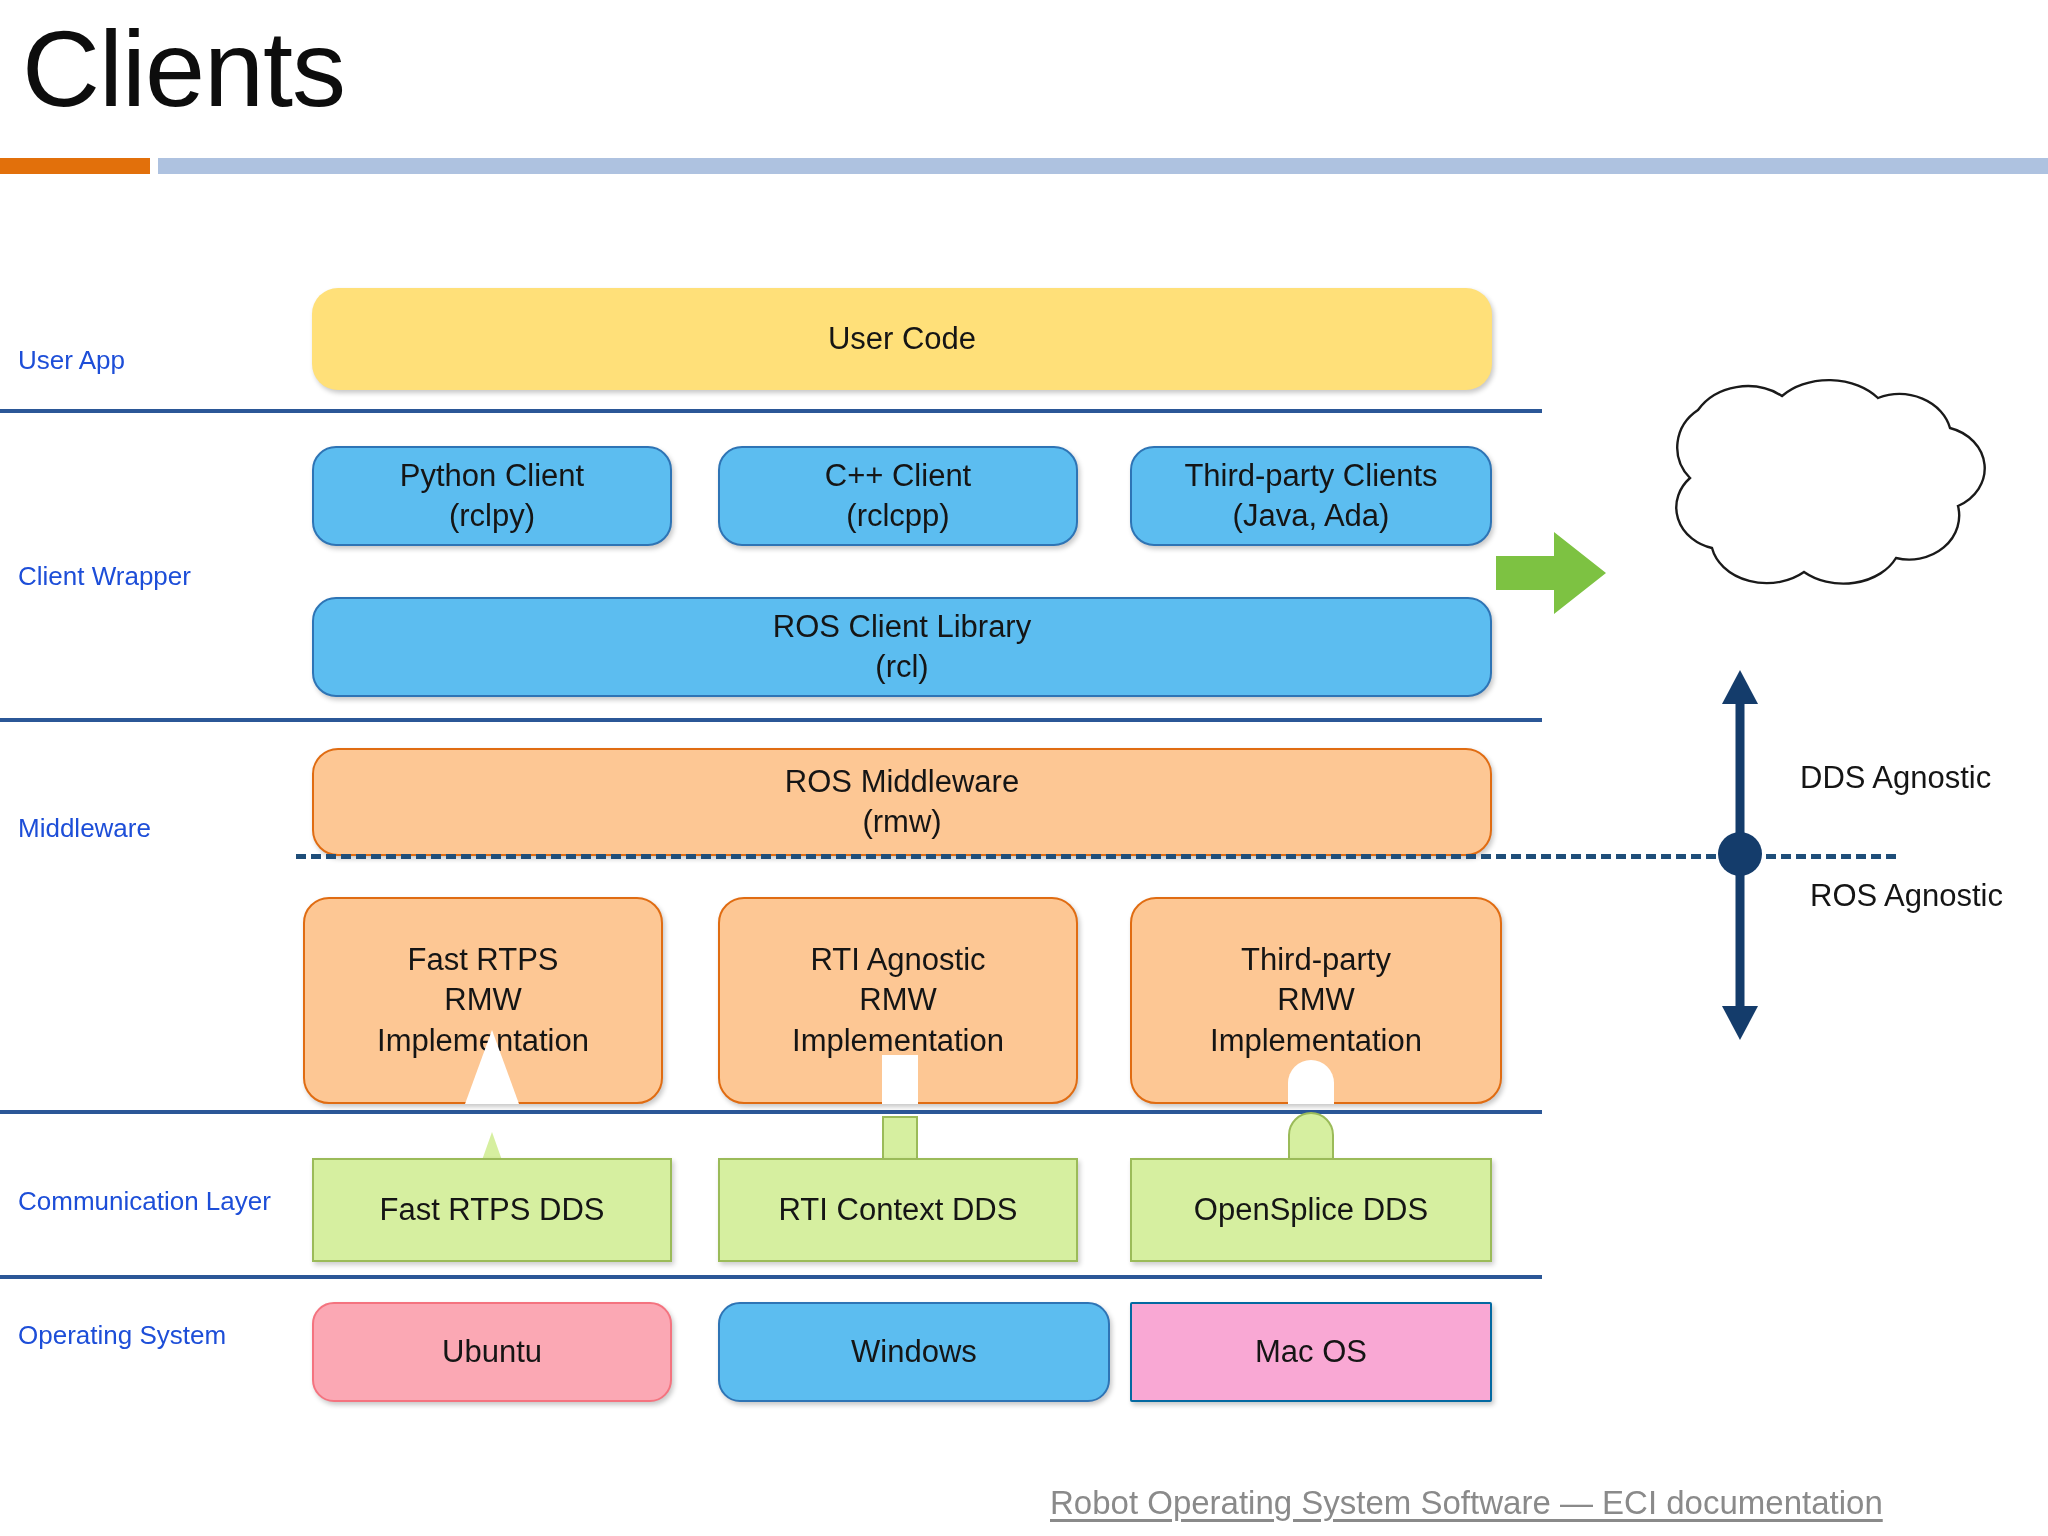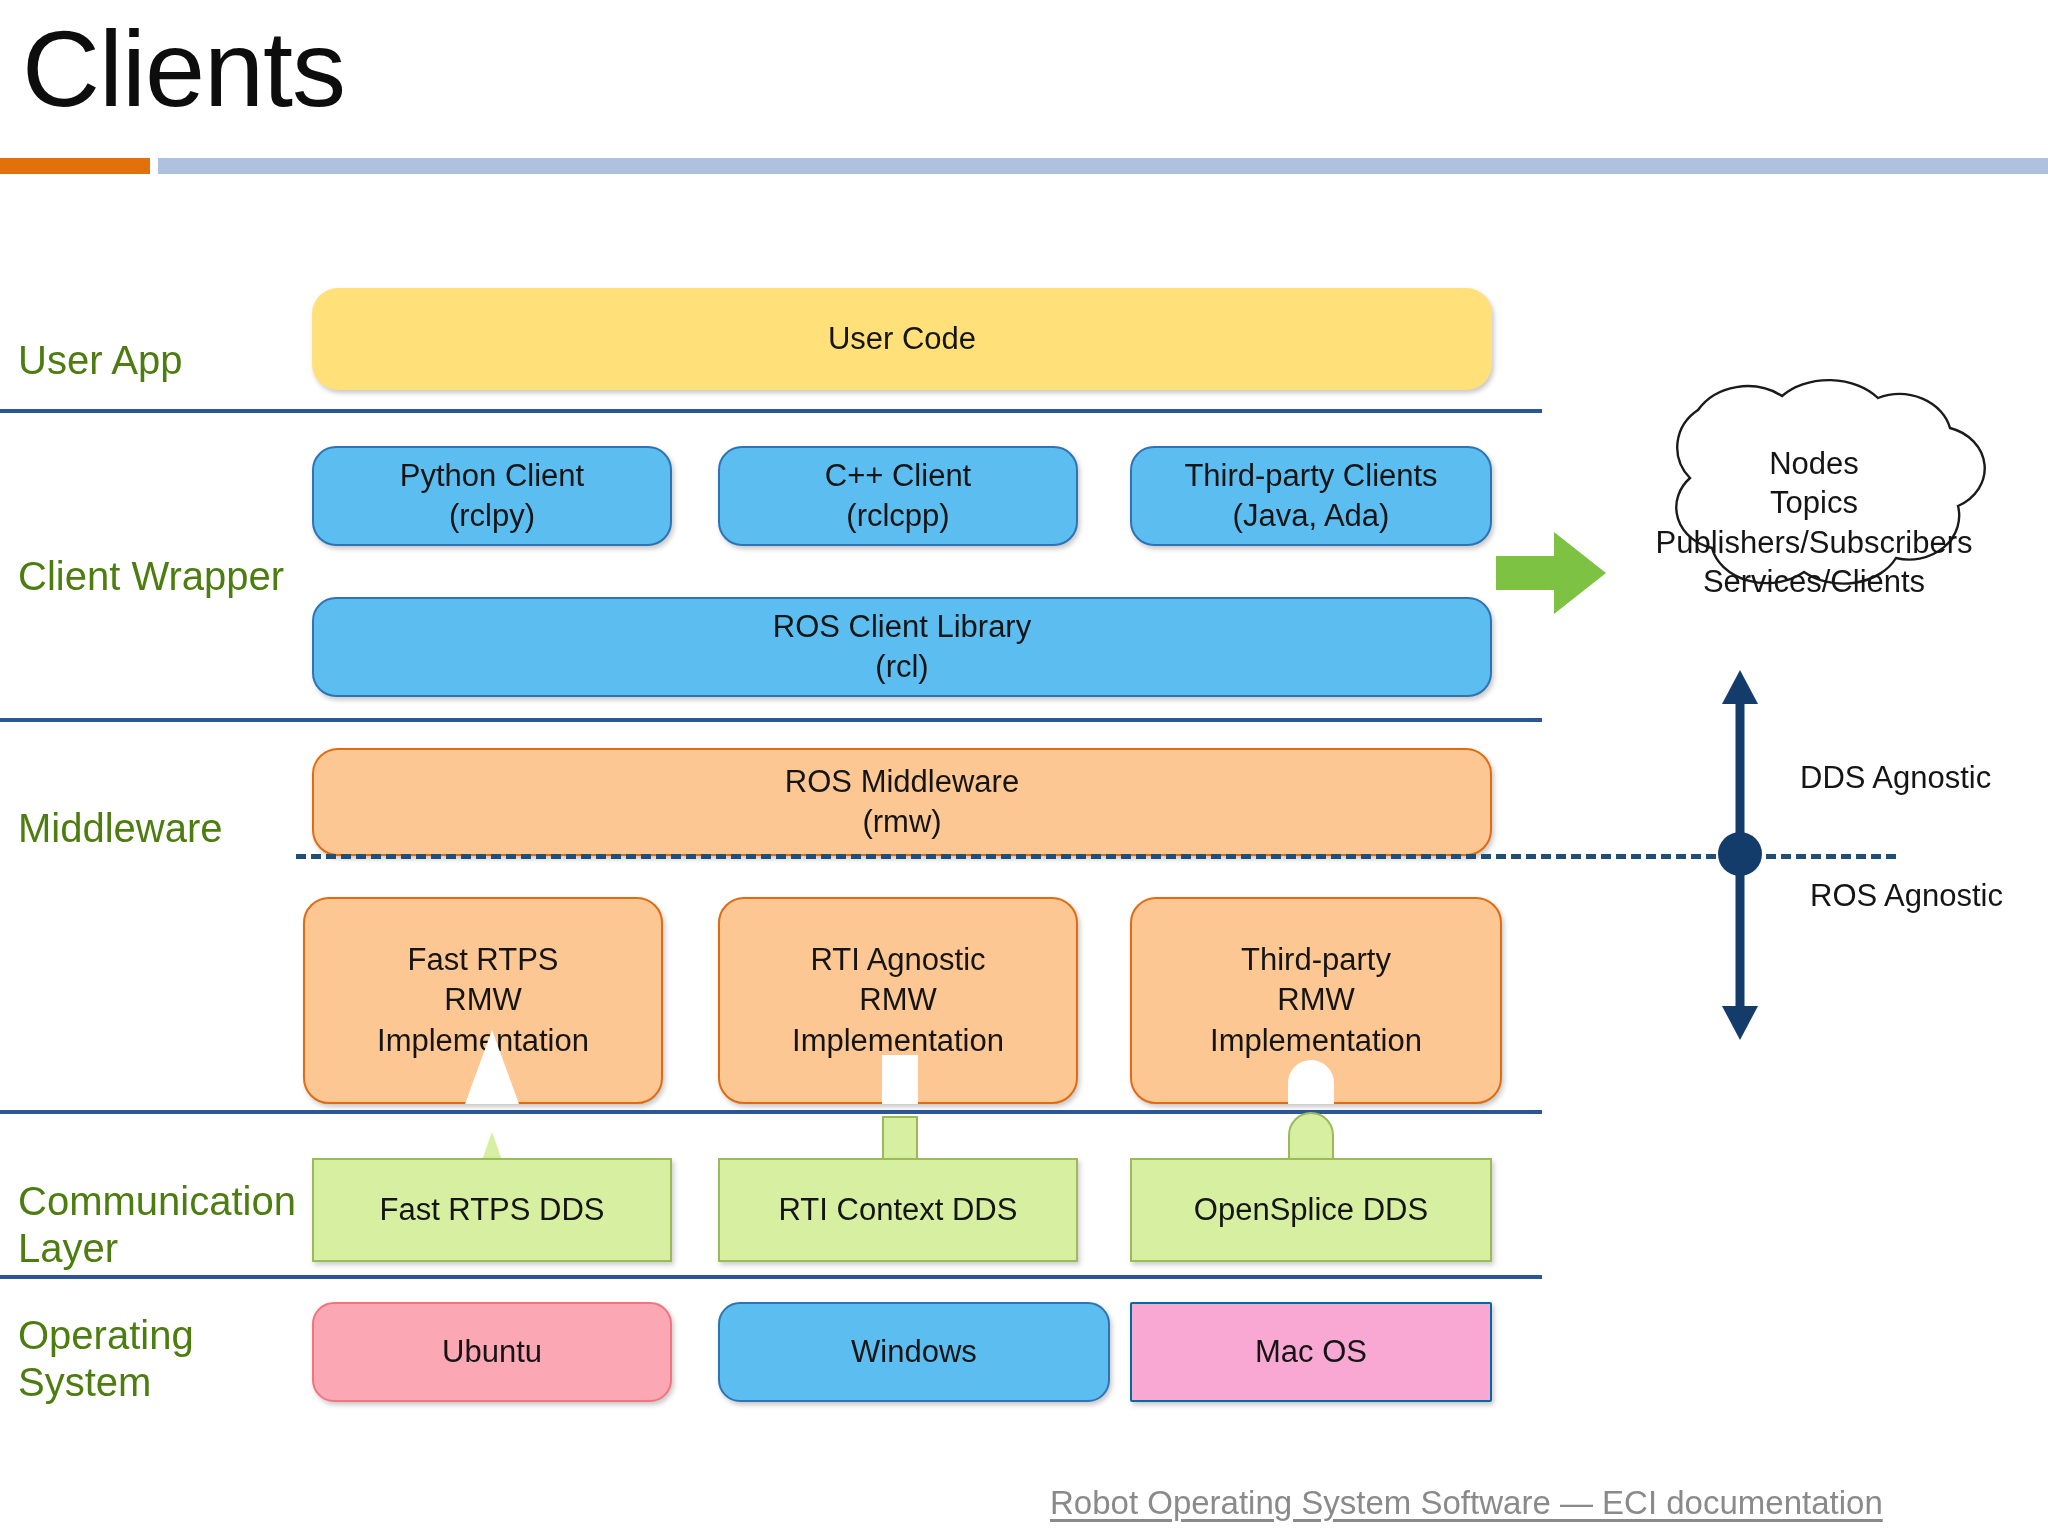--- a/index.html
+++ b/index.html
@@ -41,24 +41,25 @@
     top: 158px;
     width: 1890px;
     height: 16px;
     background: #AEC2E0;
   }
 
   
   .layer-label {
     position: absolute;
     left: 18px;
-    font-size: 40px;
-    color: #4d7c0f;
+    font-size: 26px;
+    color: #1d4ed8;
     line-height: 1.18;
     width: 290px;
+    margin-top: 8px;
   }
 
   
   .divider {
     position: absolute;
     left: 0px;
     width: 1542px;
     height: 0;
     border-top: 4px solid #2B5797;
   }
@@ -257,24 +258,20 @@
          a58,50 0 0 1 84,-14
          a62,46 0 0 1 96,2
          a52,44 0 0 1 72,30
          a48,42 0 0 1 8,78
          a50,44 0 0 1 -62,52
          a58,44 0 0 1 -92,14
          a56,44 0 0 1 -92,-24
          a48,42 0 0 1 -22,-70
          a50,46 0 0 1 8,-68 Z"></path>
   </svg>
-  <div id="cloud-text">Nodes
-Topics
-Publishers/Subscribers
-Services/Clients</div>
 </div>
 
 <div class="box box-orange" style="left:312px; top:748px; width:1180px; height:108px;">ROS Middleware
 (rmw)</div>
 
 <div id="dashed-line"></div>
 
 <div class="box box-orange" style="left:303px; top:897px; width:360px; height:207px;">Fast RTPS
 RMW
 Implementation</div>

